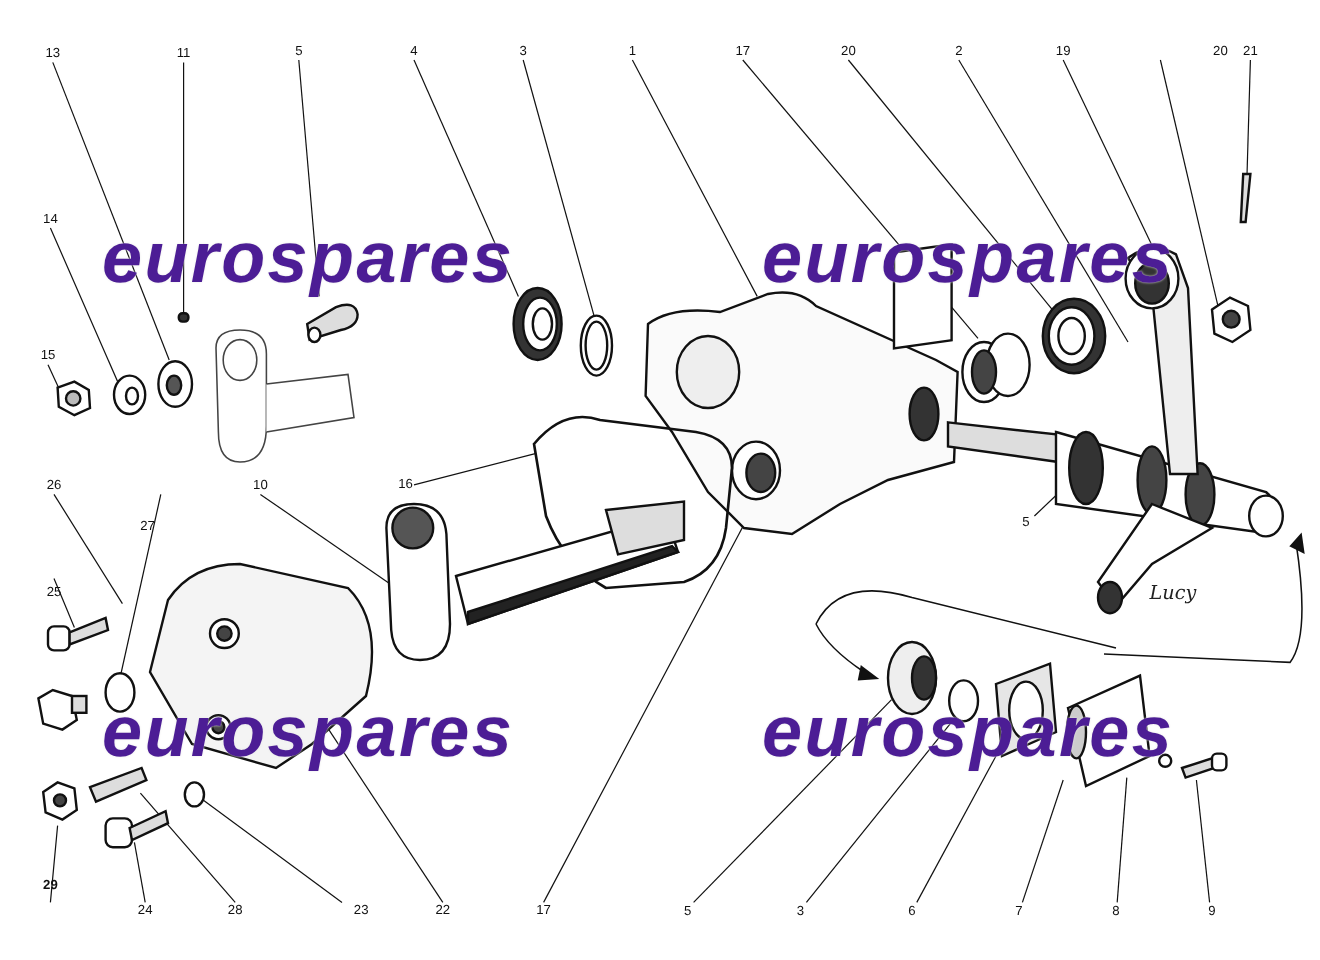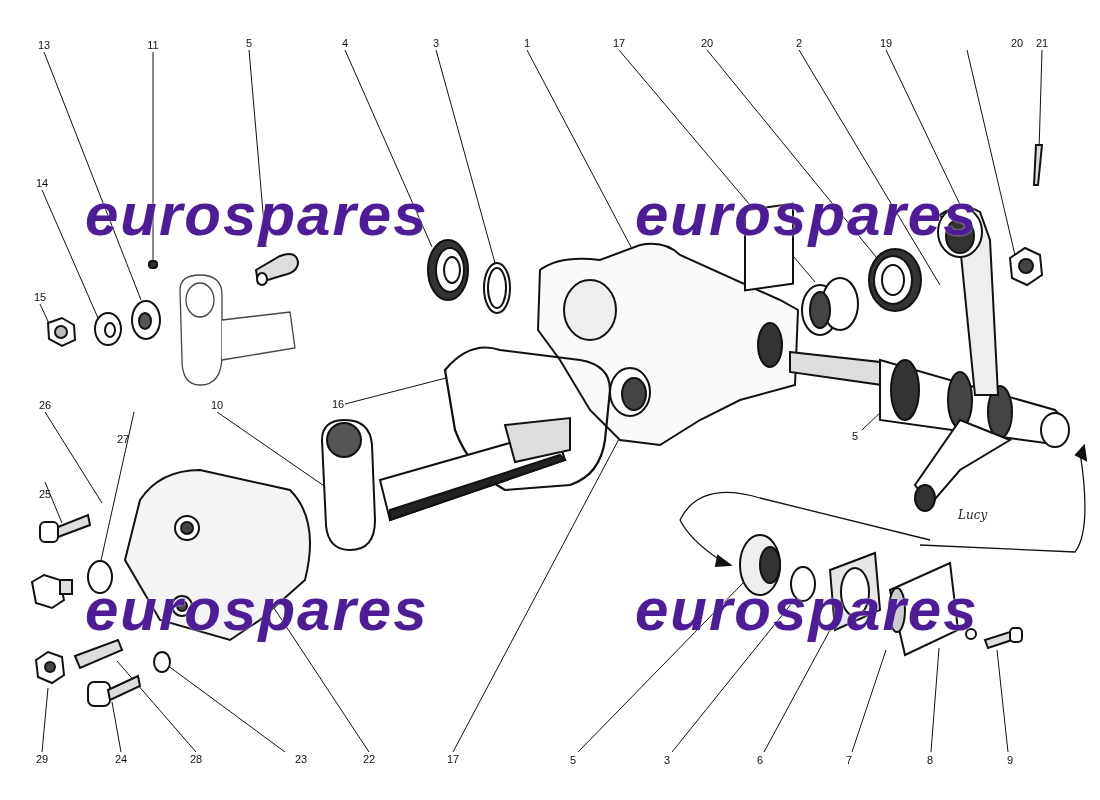--- a/index.html
+++ b/index.html
@@ -6,21 +6,21 @@
   body { width:1100px; height:800px; position:relative; overflow:hidden;
          font-family:"Liberation Sans", sans-serif; color:#111; }
   #diagram { position:absolute; left:0; top:0; width:1100px; height:800px; }
   .callout { position:absolute; font-size:11px; line-height:15px; color:#111;
              transform:translate(-50%,-50%); white-space:nowrap; cursor:pointer; }
   .watermark { position:absolute; font-size:60px; font-weight:bold; font-style:italic;
                color:#4c1d95; letter-spacing:2px;
                font-family:"Liberation Sans", sans-serif; pointer-events:none;
                text-shadow: 0 0 2px #e6e6e6; }
   .signature { position:absolute; font-family:"DejaVu Serif", serif; font-style:italic;
-               font-size:12px; color:#222;margin-top:24px; }
+               font-size:16px; color:#222; }
 </style>
 </head>
 <body>
 
 <div id="diagram">
   <svg width="1100" height="800" viewBox="0 0 1100 800">
     <g id="leaders" stroke="#111" stroke-width="1" fill="none">
         <line x1="44" y1="52" x2="141" y2="300"></line>
         <line x1="153" y1="52" x2="153" y2="265"></line>
         <line x1="249" y1="50" x2="266" y2="247"></line>
@@ -225,21 +225,21 @@
       <span class="callout" style="left: 1017px; top: 43px;">20</span>
       <span class="callout" style="left: 1042px; top: 43px;">21</span>
       <span class="callout" style="left: 42px; top: 183px;">14</span>
       <span class="callout" style="left: 40px; top: 297px;">15</span>
       <span class="callout" style="left: 45px; top: 405px;">26</span>
       <span class="callout" style="left: 123px; top: 405px; margin-top: 34px;">27</span>
       <span class="callout" style="left: 217px; top: 405px;">10</span>
       <span class="callout" style="left: 338px; top: 404px;">16</span>
       <span class="callout" style="left: 45px; top: 494px;">25</span>
       <span class="callout" style="left: 855px; top: 436px;">5</span>
-      <span class="callout" style="left: 42px; top: 759px;">29</span>
+      <span class="callout" style="left: 42px; top: 738px; font-weight: bold;">29</span>
       <span class="callout" style="left: 121px; top: 759px;">24</span>
       <span class="callout" style="left: 196px; top: 759px;">28</span>
       <span class="callout" style="left: 285px; top: 759px; margin-left: 16px;">23</span>
       <span class="callout" style="left: 369px; top: 759px;">22</span>
       <span class="callout" style="left: 453px; top: 759px;">17</span>
       <span class="callout" style="left: 573px; top: 760px;">5</span>
       <span class="callout" style="left: 667px; top: 760px;">3</span>
       <span class="callout" style="left: 760px; top: 760px;">6</span>
       <span class="callout" style="left: 849px; top: 760px;">7</span>
       <span class="callout" style="left: 930px; top: 760px;">8</span>

